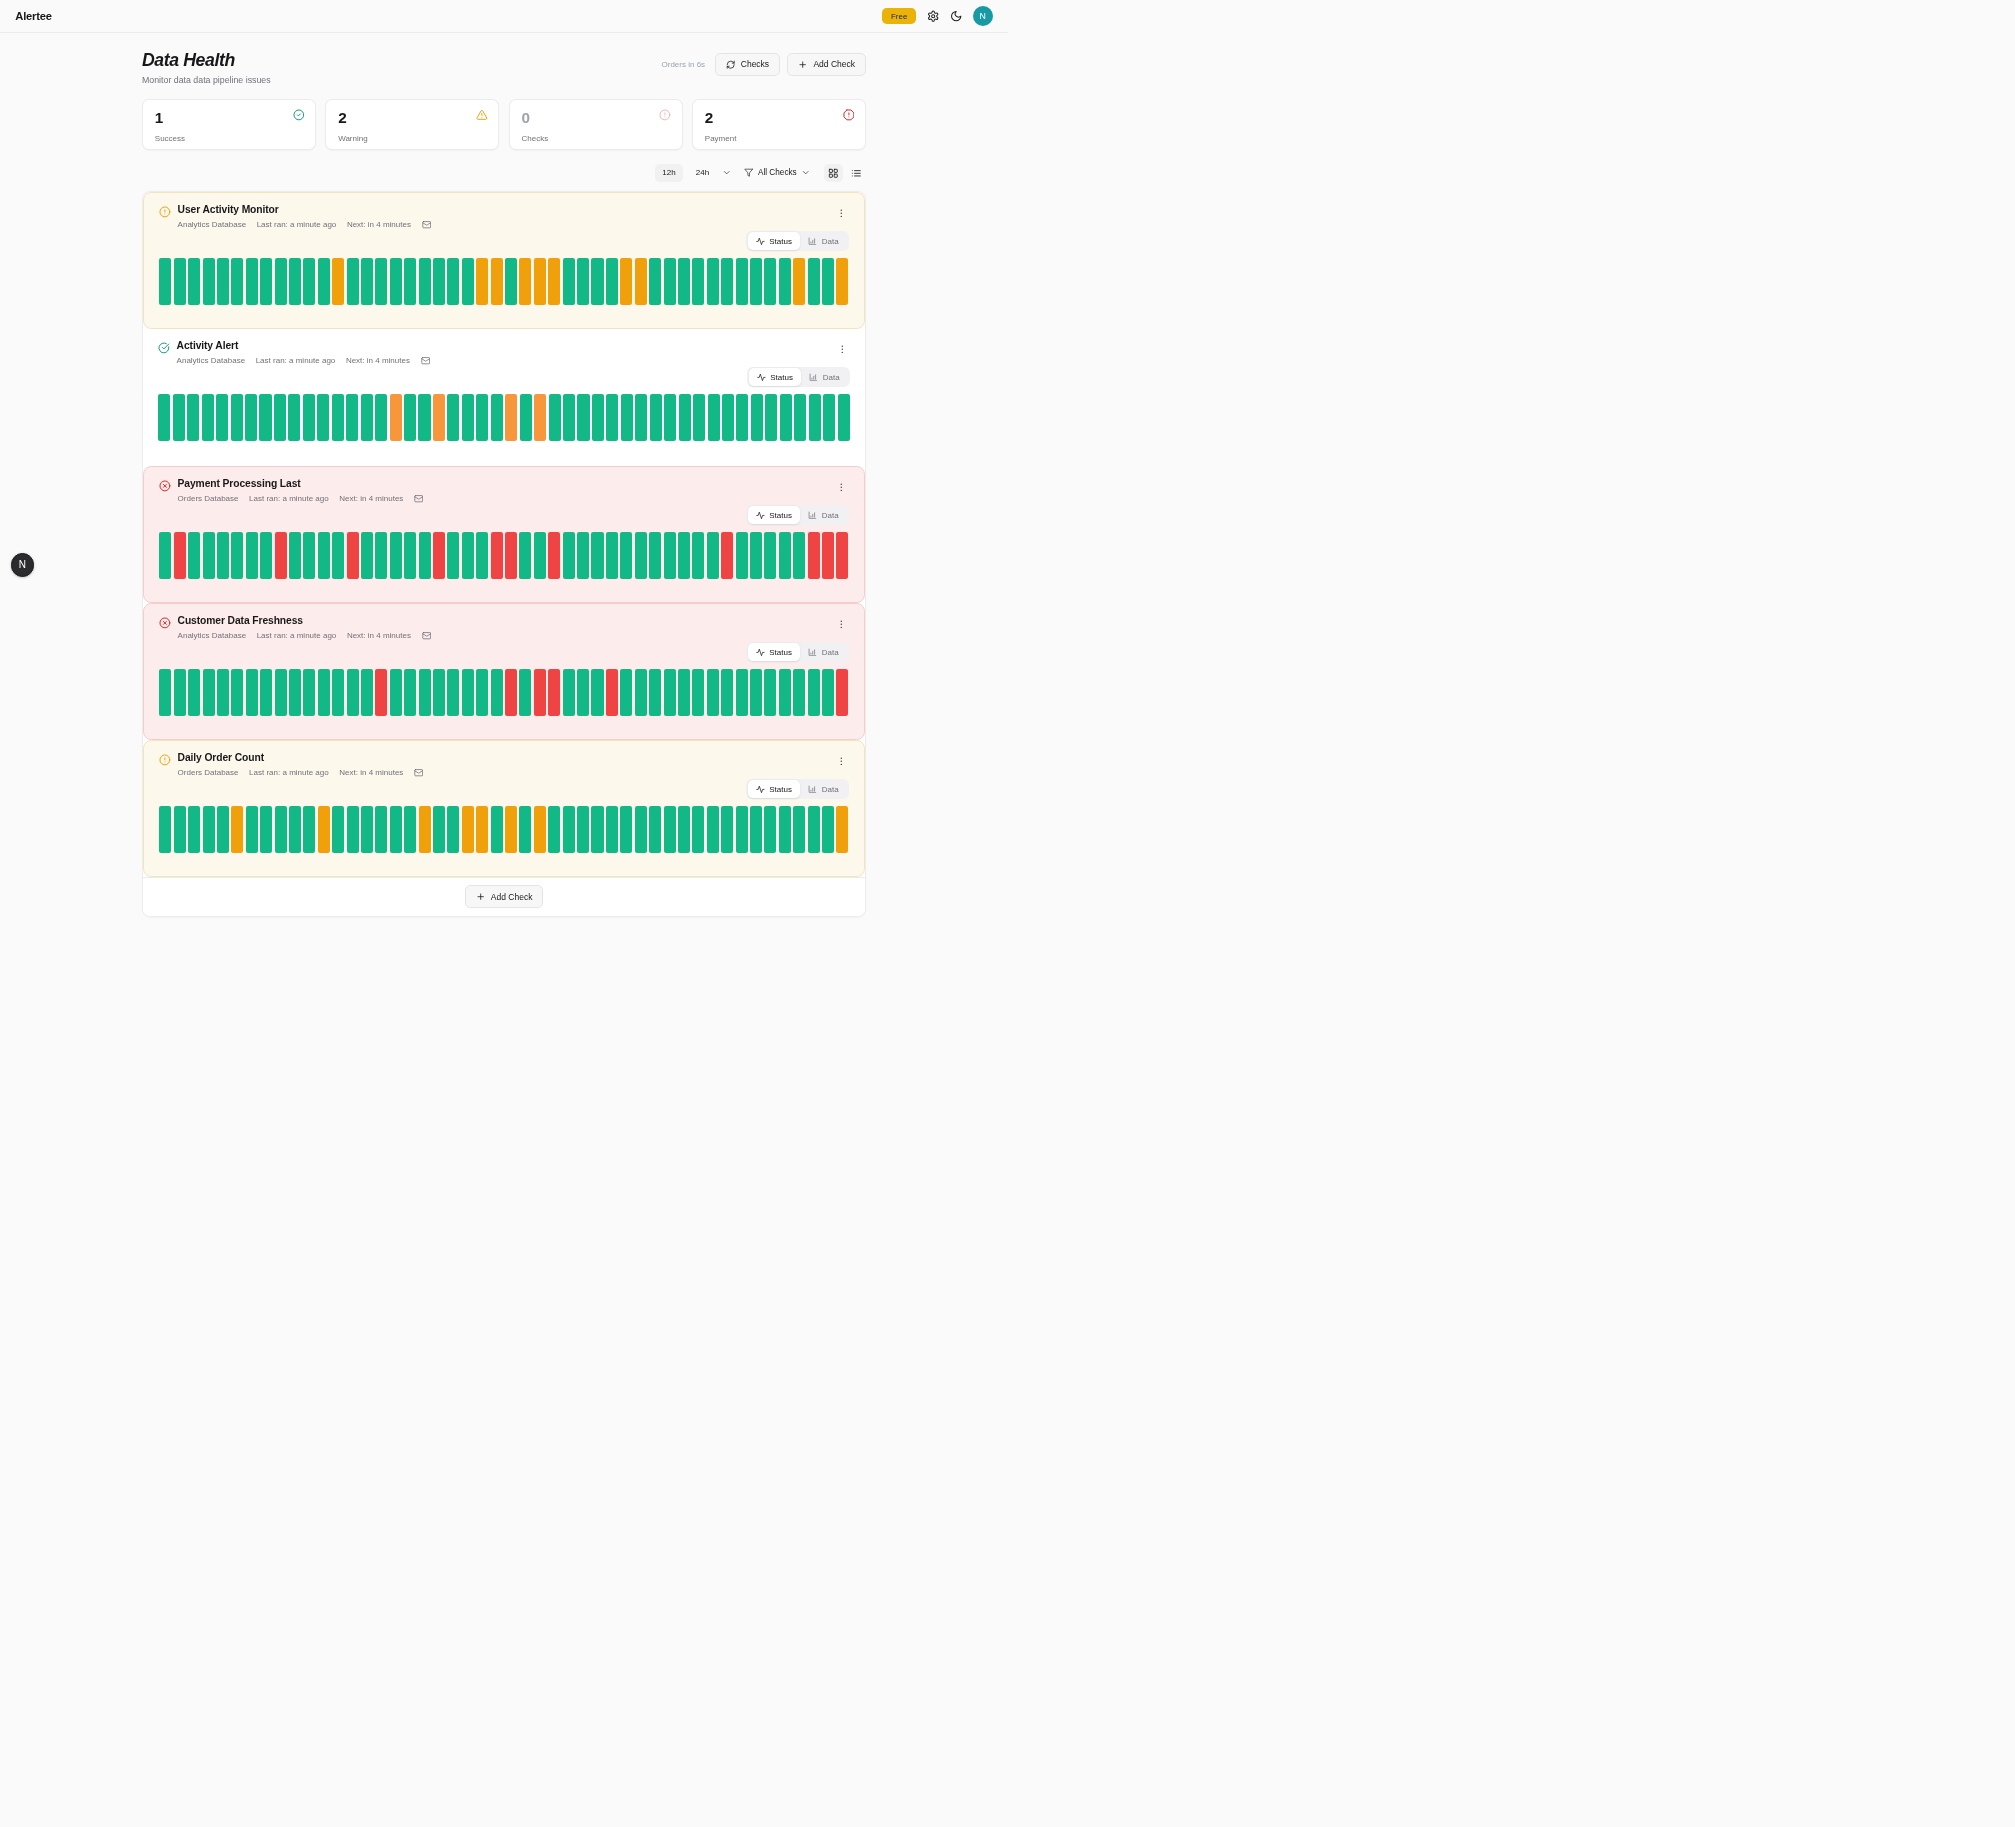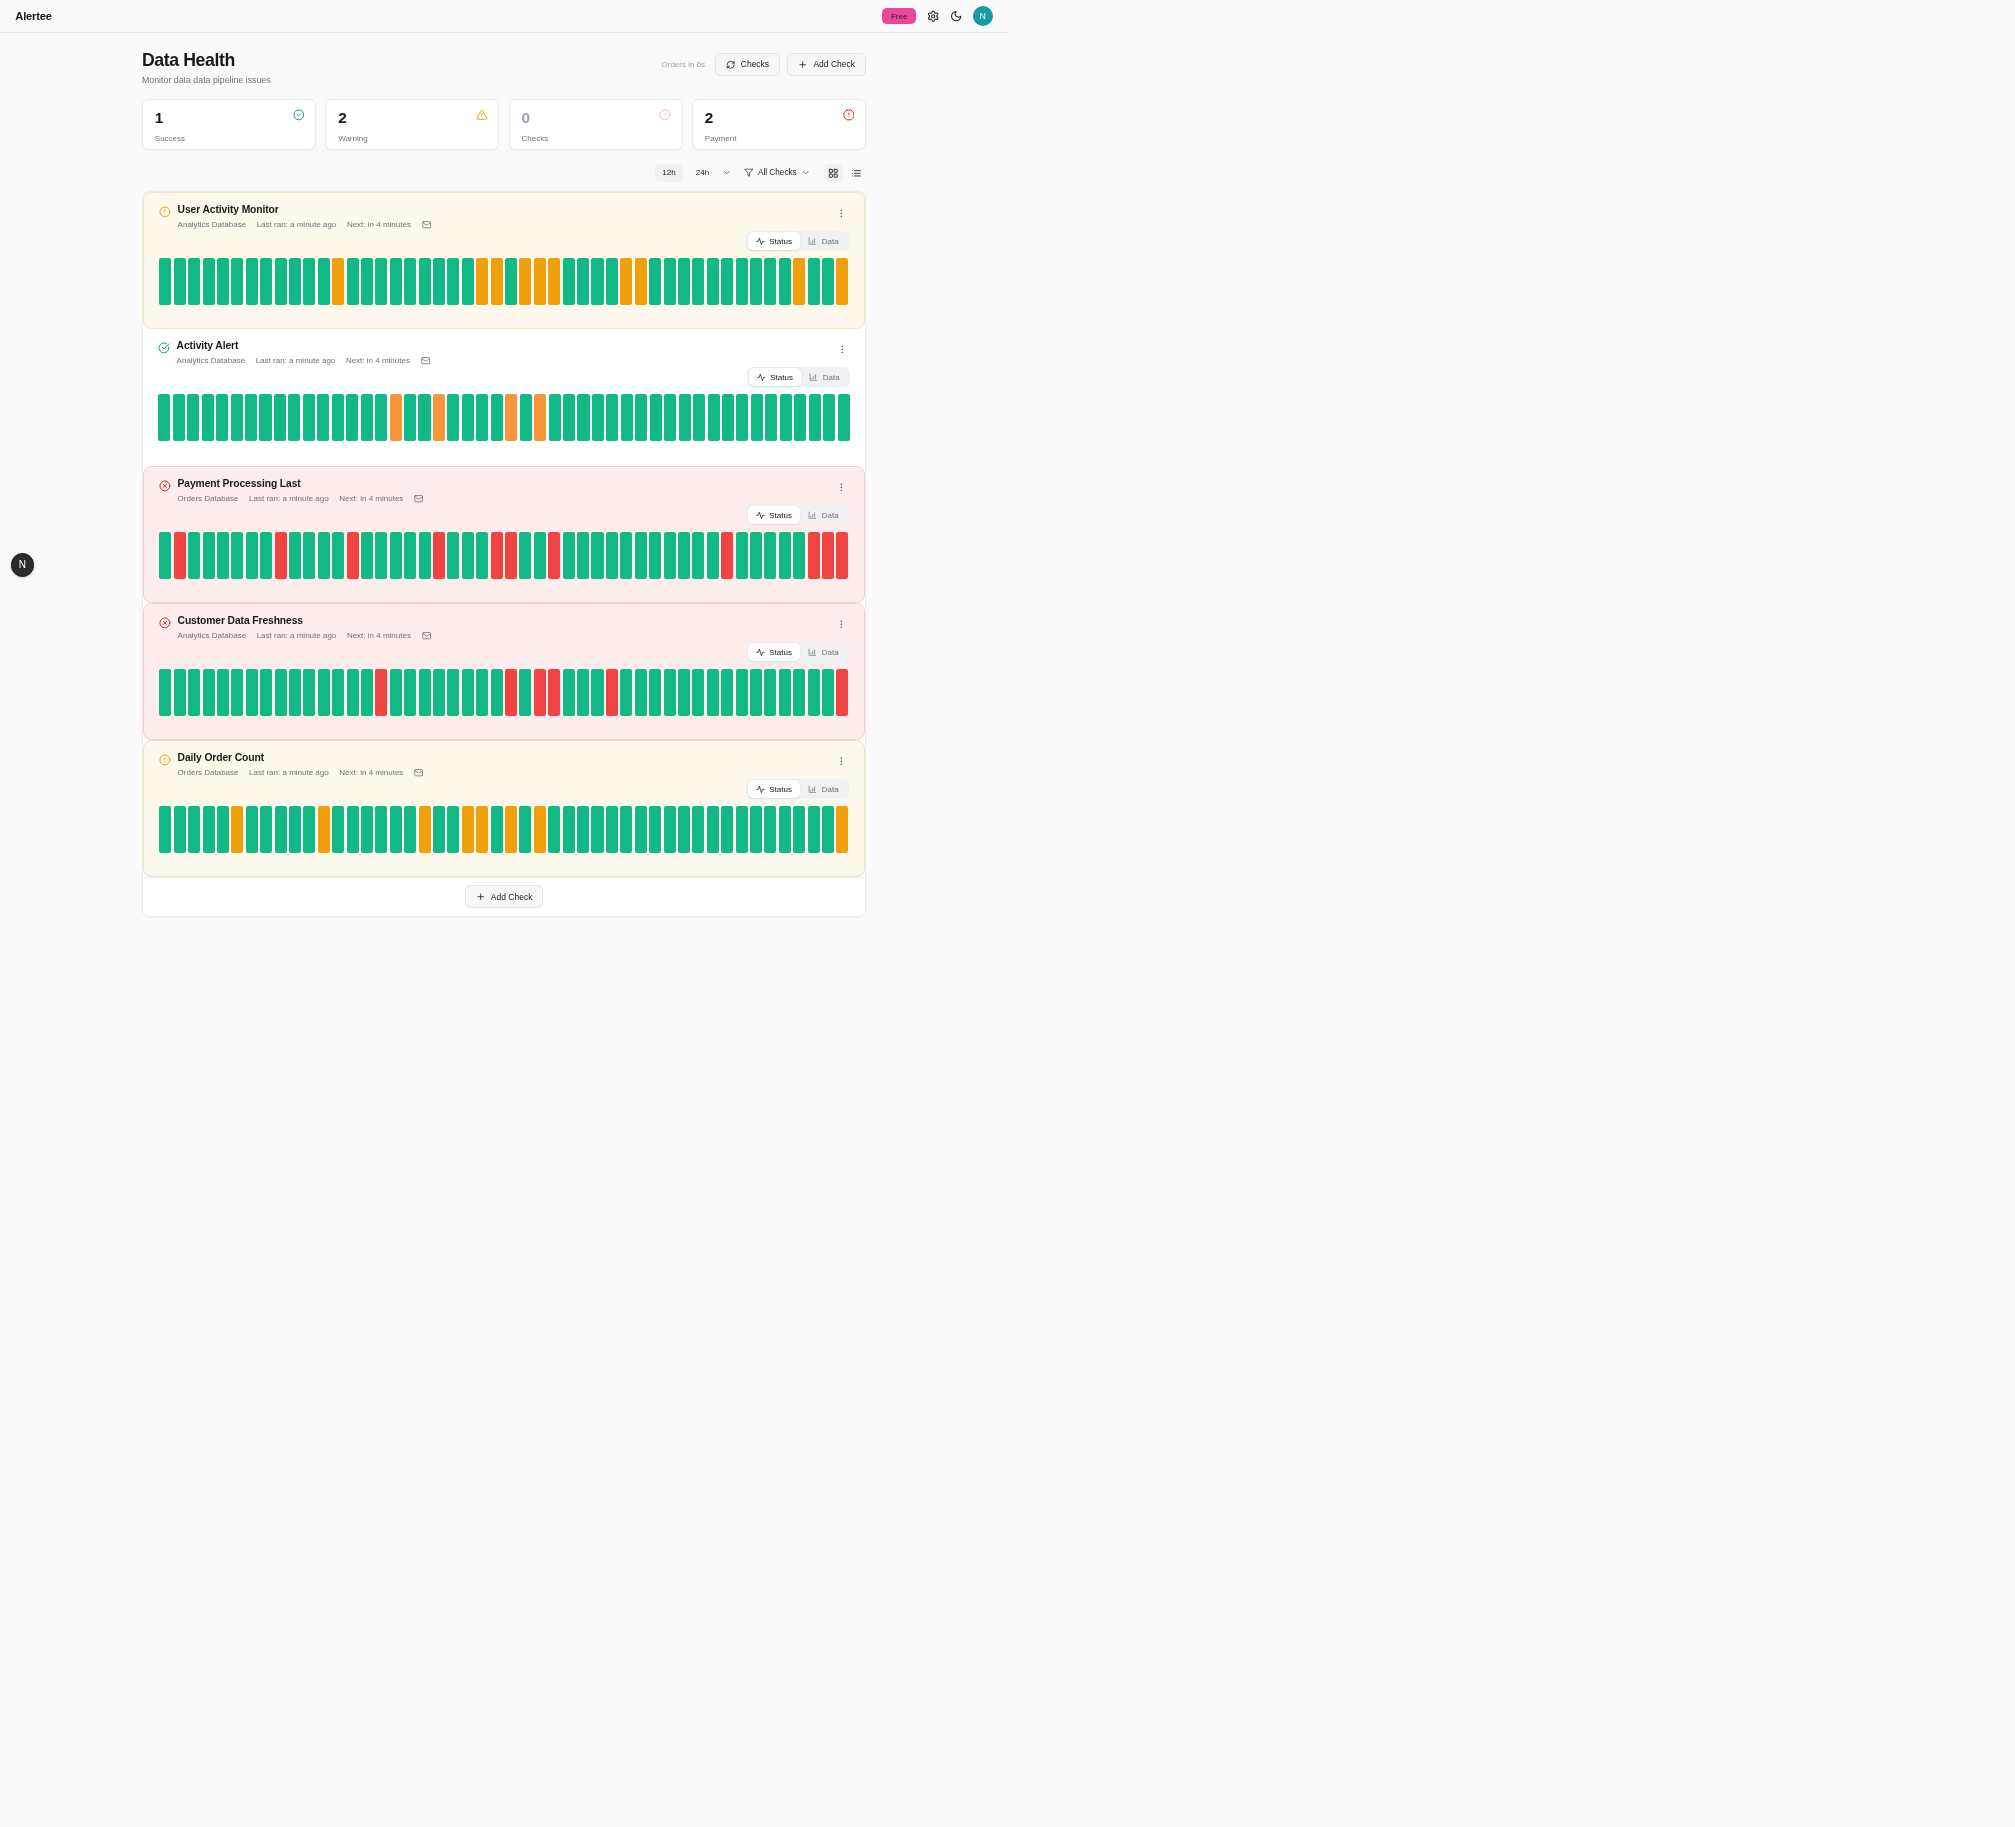--- a/index.html
+++ b/index.html
@@ -6,30 +6,30 @@
   html,body { background:#fafafa; font-family:"Liberation Sans", sans-serif; color:#18181b; }
   body { width:1008px; }
   svg { display:block; }
   .icon { flex:0 0 auto; }
 
   
   .topbar { height:33px; display:flex; align-items:center; justify-content:space-between;
             padding:0 15.3px; border-bottom:0.6px solid #ebebeb; background:#fafafa; }
   .brand { font-size:11.2px; font-weight:700; letter-spacing:-0.2px; }
   .topbar-right { display:flex; align-items:center; gap:10.6px; }
-  .plan-pill { background:#ec4899; border-radius:4.7px; padding:3.5px 8.8px; font-size:8px; color:#27272a; }
+  .plan-pill { background:#eab308; border-radius:4.7px; padding:3.5px 8.8px; font-size:8px; color:#27272a; }
   .top-icon { color:#1f1f23; cursor:pointer; }
   .avatar { width:20px; height:20px; border-radius:50%; background:#189aa5; color:#fff;
             display:flex; align-items:center; justify-content:center; font-size:8.8px; font-weight:500; }
 
   
   .container { width:724px; margin:0 auto; padding-top:16.5px; }
 
   .page-head { display:flex; justify-content:space-between; align-items:flex-start; margin-bottom:14px; }
-  .page-title { font-size:17.7px; font-weight:700; letter-spacing:-0.4px; }
+  .page-title { font-size:17.7px; font-weight:700; letter-spacing:-0.4px;font-style:italic; }
   .page-subtitle { margin-top:4.1px; font-size:8.8px; color:#71717a; }
   .head-actions { display:flex; align-items:center; gap:7px; padding-top:3.5px; }
   .refresh-note { font-size:8px; color:#9ca3af; margin-right:2.4px; }
   .btn { display:flex; align-items:center; gap:5.9px; background:#f7f7f8; border:0.6px solid #e4e4e7;
          border-radius:5.3px; padding:5.3px 10px; font-size:8.5px; font-weight:500; color:#18181b; cursor:pointer; }
 
   
   .stats { display:grid; grid-template-columns:repeat(4,1fr); gap:9.4px; }
   .stat-card { background:#fff; border:0.6px solid #ececec; border-radius:7px; padding:9.4px 11.8px;
                box-shadow:0 0.6px 1.2px rgba(0,0,0,.04); height:51px; position:relative; }

